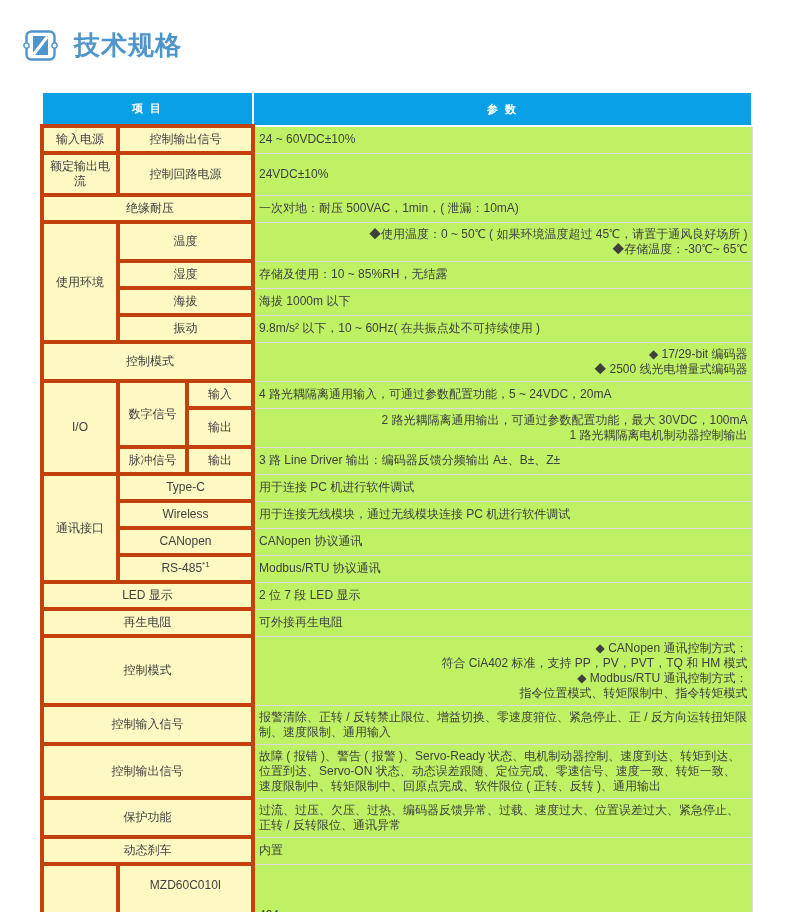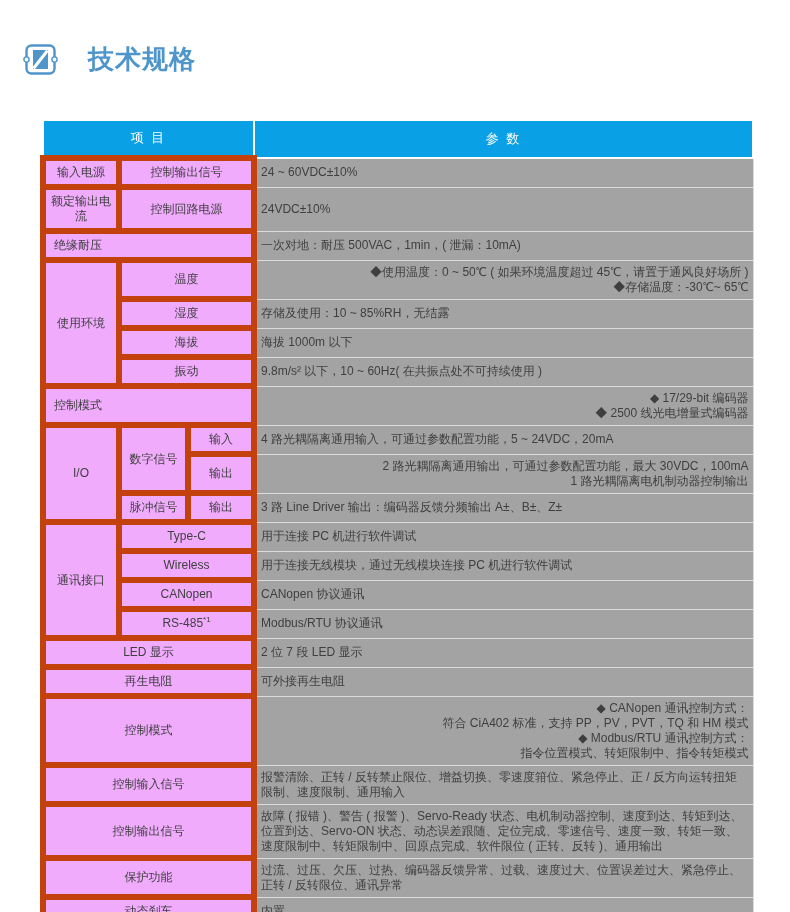--- a/index.html
+++ b/index.html
@@ -8,60 +8,60 @@
     background: #ffffff;
     font-family: "Liberation Sans", sans-serif;
     color: #3f3f3f;
     overflow: hidden;
   }
   .title-row {
     display: flex; align-items: center; gap: 12px;
     padding: 24px 0 0 23px;
   }
   .title-row h1 {
-    margin: 18px;
+    margin: 4px;
     font-size: 26px;
     font-weight: bold;
     color: #4e95cb;
     letter-spacing: 1px;
   }
   .spec-table {
     margin: 24px 0 0 40px;
     width: 710px;
     border-collapse: collapse;
     table-layout: fixed;
   }
   .spec-table th {
     background: #0aa0e6;
     color: #ffffff;
-    font-size: 13px;
-    font-weight: normal;
+    font-size: 11px;
+    font-weight: bold;
     letter-spacing: 2px;
     padding: 8px 0;
     border: 2px solid #ffffff;
   }
   .spec-table td {
     font-size: 12px;
     line-height: 15px;
     vertical-align: middle;
     word-break: break-all;
   }
   td.lbl {
-    background: #f0abfc;
-    border: 6px solid #c2410c;
+    background: #fef9c3;
+    border: 4px solid #c2410c;
     text-align: center;
     padding: 4px 3px;
   }
   td.lbl-left {
-    text-align: left;
+    text-align: center;
     padding-left: 8px;
   }
   td.model { padding-top: 12px; padding-bottom: 20px; }
   td.val {
-    background: #a3a3a3;
+    background: #bef264;
     border: 1px solid #dcdcdc;
     padding: 4px 4px;
   }
   td.val .ln { white-space: normal; text-align: right; }
   sup.fnref { font-size: 8px; vertical-align: super; line-height: 0; }
 </style>
 </head>
 <body>
 
 <div class="title-row">

